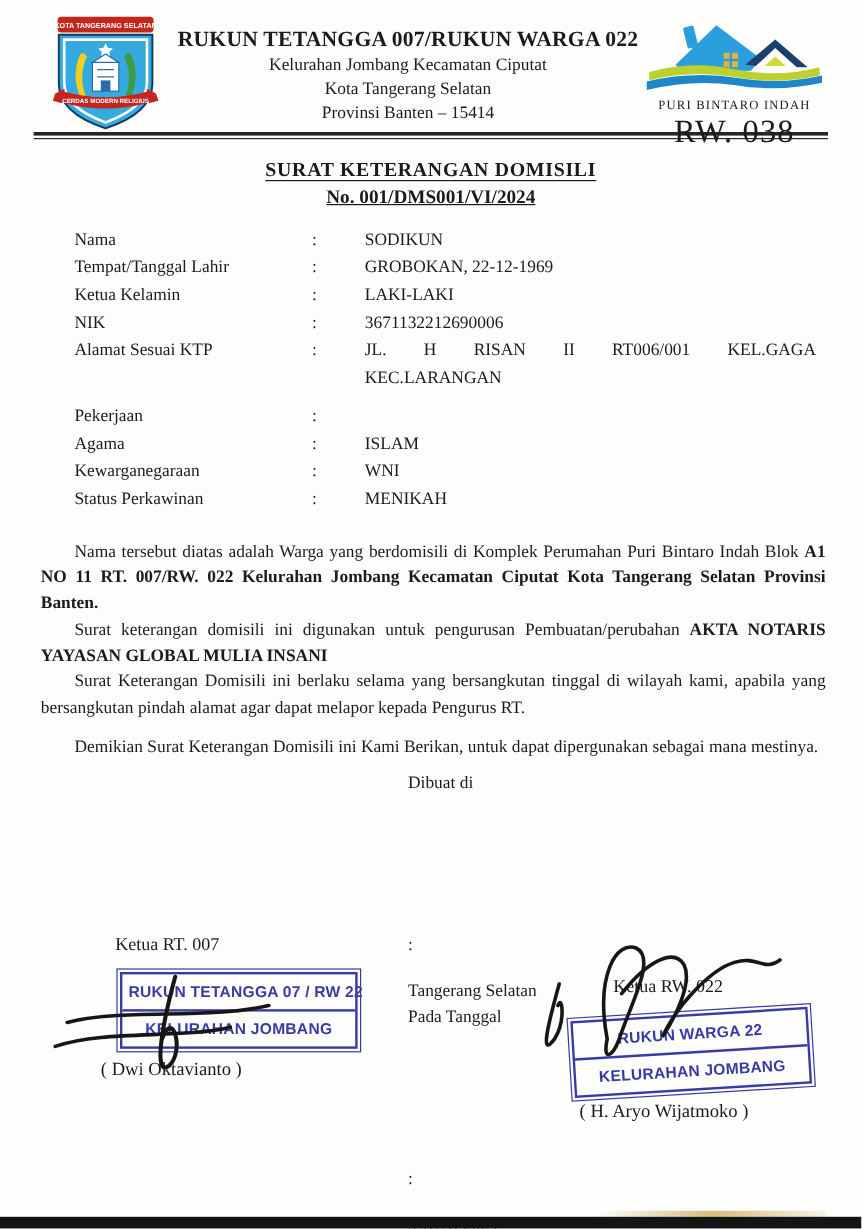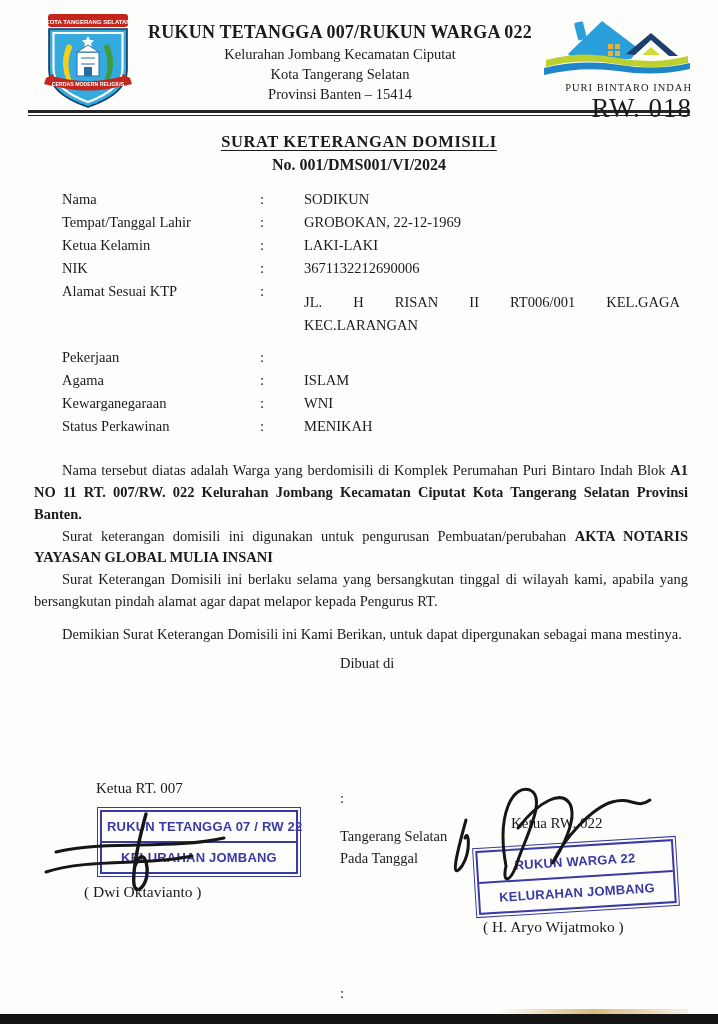--- a/index.html
+++ b/index.html
@@ -23,50 +23,50 @@
   
   .header{
     display:flex;align-items:flex-start;
     padding:12px 26px 0 40px;
     height:108px;
   }
   .emblem-wrap{width:108px;flex:0 0 108px;}
   .head-center{flex:1;text-align:center;padding-top:8px;}
   .head-org{font-size:18px;font-weight:bold;letter-spacing:.2px;line-height:1.35;}
   .head-line{font-size:14.5px;line-height:1.38;}
-  .head-right{width:160px;flex:0 0 160px;text-align:right;padding-top:2px;}
+  .head-right{width:160px;flex:0 0 160px;text-align:center;padding-top:2px;}
   .logo-label{font-size:10.5px;letter-spacing:1px;line-height:1.1;margin-top:2px;}
   .logo-rw{font-size:27px;letter-spacing:1px;line-height:1.05;}
   .rule{
     margin:2px 28px 0 28px;
     border-top:3px solid #262626;
     border-bottom:1px solid #262626;
     height:6px;
   }
   
   .title-block{text-align:center;margin-top:14px;line-height:1.4;}
   .doc-title{
     font-size:16.5px;font-weight:bold;letter-spacing:.6px;
     text-decoration:underline;text-underline-offset:3px;
     display:inline-block;
   }
-  .doc-number{font-size:16px;font-weight:bold;margin-top:1px;}
+  .doc-number{font-size:16px;font-weight:bold;margin-top:1px;text-decoration:underline;}
   
   .content{margin:0 30px 0 34px;}
   .para{
     text-align:justify;text-indent:28px;line-height:1.5;
   }
   .intro{margin-top:14px;}
   
   .fields{margin:12px 0 0 28px;}
   .frow{display:flex;line-height:23px;}
   .flabel{width:198px;flex:0 0 198px;}
   .fcolon{width:44px;flex:0 0 44px;}
   .fvalue{flex:1;}
-  .fvalue .jline{display:block;width:376px;text-align:justify;text-align-last:justify;margin-top:11px;}
+  .fvalue .jline{display:block;width:376px;text-align:justify;text-align-last:justify;}
   .fields-gap{height:9px;}
   .body-paras{margin-top:22px;}
   .para-final{margin-top:11px;}
   
   .issued{margin:7px 0 0 306px;}
   .issued .frow{line-height:22px;flex-direction:column;}
   .issued .flabel{width:135px;flex:0 0 135px;}
   .issued .fcolon{width:38px;flex:0 0 38px;}
   
   .sig{position:absolute;width:250px;}
@@ -148,21 +148,21 @@
         <g fill="#e3b23c">
           <rect x="66" y="30" width="5" height="5"></rect>
             <rect x="73" y="30" width="5" height="5"></rect>
           <rect x="66" y="37" width="5" height="5"></rect>
             <rect x="73" y="37" width="5" height="5"></rect>
         </g>
         <path d="M4 46 Q40 36 76 44 Q112 51 146 42 L146 49 Q110 57 74 50 Q38 44 4 53 Z" fill="#bcd12e"></path>
         <path d="M2 54 Q40 45 78 51 Q114 57 148 49 L148 55 Q112 63 76 57 Q40 52 2 61 Z" fill="#1f86c9"></path>
       </svg>
       <div class="logo-label">PURI BINTARO INDAH</div>
-      <div class="logo-rw">RW. 018</div>
+      <div class="logo-rw">RW. 038</div>
     </div>
   </div>
 
   <div class="rule"></div>
 
   <div class="title-block">
     <div class="doc-title">SURAT KETERANGAN DOMISILI</div>
     <div class="doc-number">No. 001/DMS001/VI/2024</div>
   </div>
 

